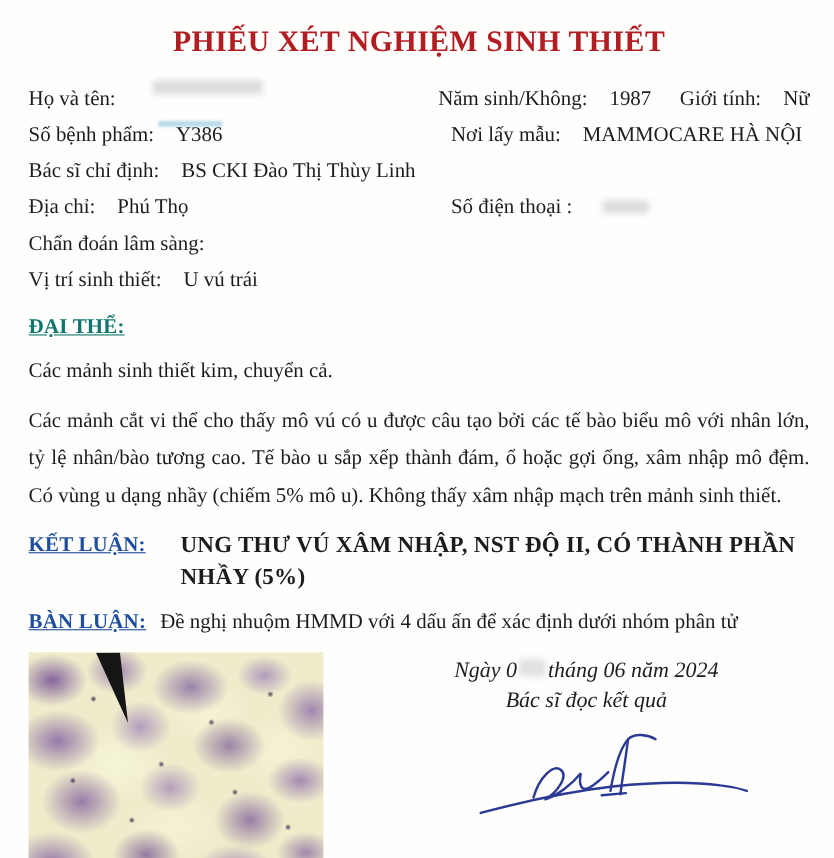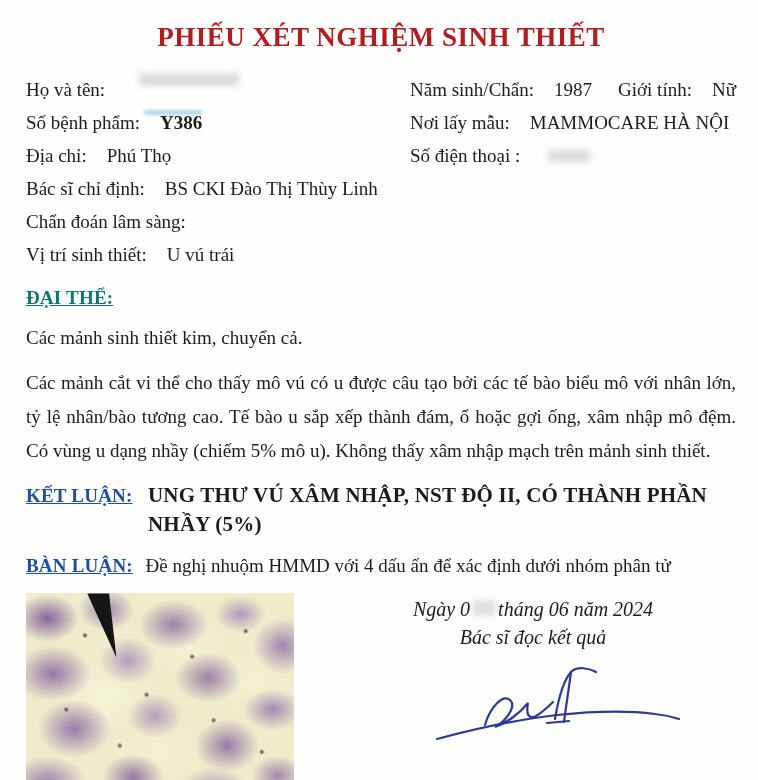--- a/index.html
+++ b/index.html
@@ -22,21 +22,21 @@
     letter-spacing:0.5px;
     margin:8px 0 20px 0;
   }
 
   
   .info-row { display:flex; font-size:19px; line-height:33px; }
   .cell-l { width:384px; display:flex; align-items:flex-start; position:relative; }
   .cell-r { flex:1; display:flex; align-items:baseline; }
   .lbl { white-space:nowrap; }
   .val { margin-left:20px; white-space:nowrap; }
-  .val-bold { font-weight:bold; }
+  .val-bold { font-weight:normal; }
   .gap-lbl { margin-left:26px;text-align:right; }
 
   
   .smudge {
     display:inline-block;
     background:rgba(165,165,170,0.38);
     filter:blur(3px);
     border-radius:3px;
     vertical-align:middle;
   }
@@ -54,21 +54,21 @@
     font-size:19px; font-weight:bold;
     text-decoration:underline;
     margin-top:16px;
     letter-spacing:0.2px;
   }
   .navy { color:#0f766e; }
   .blue { color:#1f4e9e; }
   .sec-body { font-size:19px; line-height:33px; margin-top:12px; }
   .micro-par { text-align:justify; line-height:1.78; }
 
-  .conclusion-row { display:flex; margin-top:14px; align-items:flex-start; }
+  .conclusion-row { display:flex; margin-top:14px; align-items:flex-start;gap:16px; }
   .conclusion-row .sec-head { margin-top:4px; flex:0 0 122px; }
   .conclusion-text {
     font-size:21px; font-weight:bold; line-height:1.38;
     max-width:575px; letter-spacing:0.2px;
   }
   .discussion-row { margin-top:12px; font-size:19px; line-height:30px; }
   .discussion-row .sec-head { display:inline; margin:0; }
   .discussion-text { margin-left:8px; }
 
   
@@ -135,54 +135,54 @@
 <div class="page">
 
   <div class="doc-title">PHIẾU XÉT NGHIỆM SINH THIẾT</div>
 
   <div class="info-row">
     <div class="cell-l">
       <span class="lbl">Họ và tên:</span>
       <span class="smudge smudge-name"></span>
     </div>
     <div class="cell-r">
-      <span class="lbl">Năm sinh/Chẩn:</span>
+      <span class="lbl">Năm sinh/Không:</span>
       <span class="val">1987</span>
       <span class="lbl gap-lbl">Giới tính:</span>
       <span class="val">Nữ</span>
     </div>
   </div>
 
   <div class="info-row">
     <div class="cell-l">
       <span class="lbl">Số bệnh phẩm:</span>
       <span class="val val-bold">Y386</span>
       <span class="blue-line"></span>
     </div>
     <div class="cell-r">
       <span class="lbl">Nơi lấy mẫu:</span>
       <span class="val">MAMMOCARE HÀ NỘI</span>
     </div>
   </div>
 
   <div class="info-row">
+    <div class="cell-l" style="width:auto">
+      <span class="lbl">Bác sĩ chỉ định:</span>
+      <span class="val">BS CKI Đào Thị Thùy Linh</span>
+    </div>
+  </div>
+
+  <div class="info-row">
     <div class="cell-l">
       <span class="lbl">Địa chỉ:</span>
       <span class="val">Phú Thọ</span>
     </div>
     <div class="cell-r">
       <span class="lbl">Số điện thoại :</span>
       <span class="smudge smudge-phone"></span>
-    </div>
-  </div>
-
-  <div class="info-row">
-    <div class="cell-l" style="width:auto">
-      <span class="lbl">Bác sĩ chỉ định:</span>
-      <span class="val">BS CKI Đào Thị Thùy Linh</span>
     </div>
   </div>
 
   <div class="info-row">
     <div class="cell-l" style="width:auto">
       <span class="lbl">Chẩn đoán lâm sàng:</span>
     </div>
   </div>
 
   <div class="info-row">

